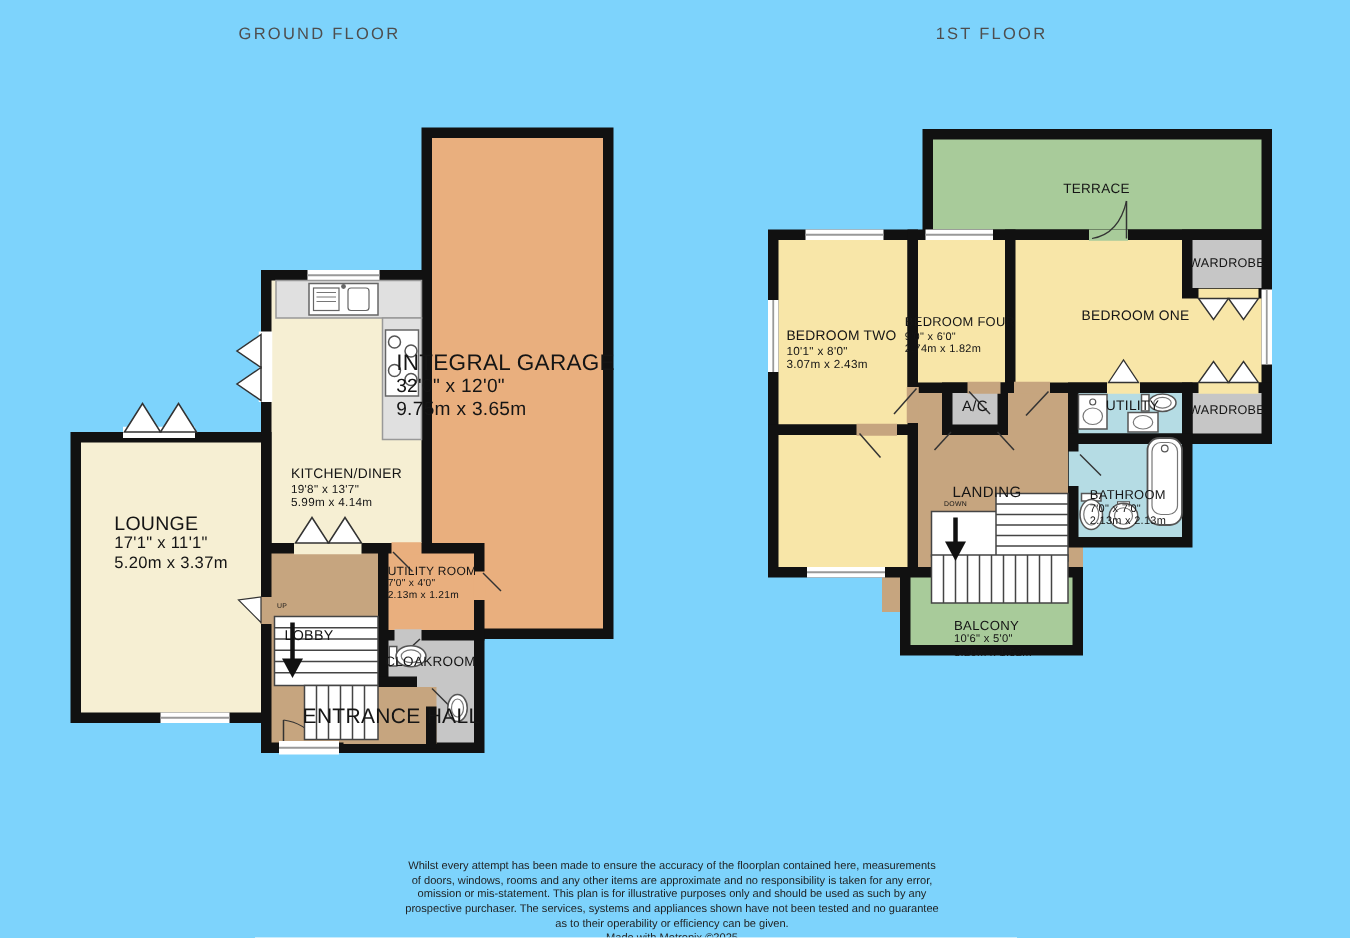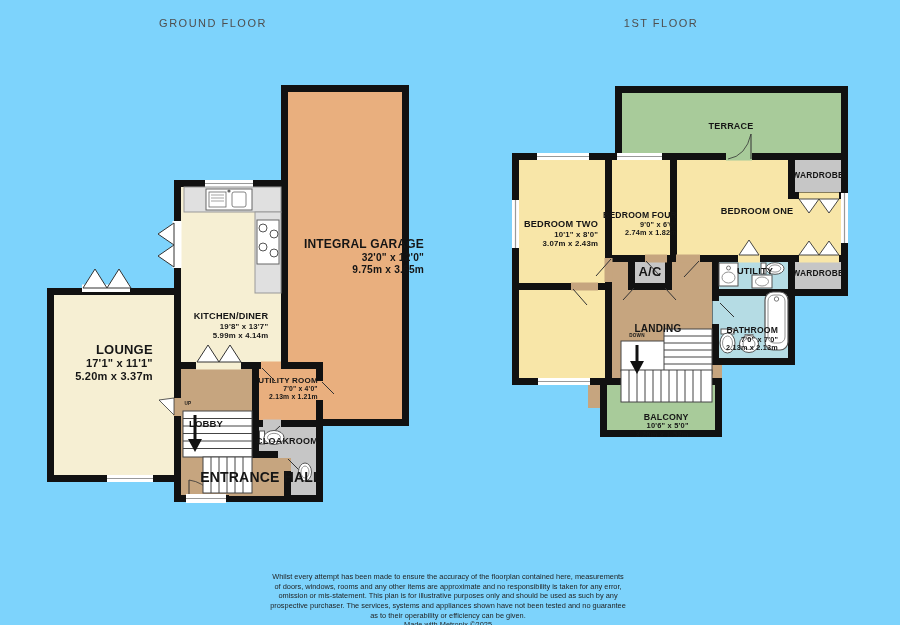--- a/index.html
+++ b/index.html
@@ -1,19 +1,19 @@
 <!DOCTYPE html>
 <html><head>
 <meta charset="utf-8">
 <style>
   html,body{margin:0;padding:0;background:#ffffff;}
   .canvas{position:relative;width:900px;height:625px;background:#7dd3fc;overflow:hidden;
           font-family:"Liberation Sans",sans-serif;}
   .geo{position:absolute;left:0;top:0;}
-  .lbl{position:absolute;transform:translate(-50%,-50%);text-align:right;font-weight:bold;
+  .lbl{position:absolute;transform:translate(-50%,-50%);text-align:left;font-weight:normal;
        color:#151515;white-space:nowrap;line-height:1.16;letter-spacing:.2px;}
   .rname{display:block;margin-top:36px;}
   .rdim{display:block;font-size:.85em;}
   .floor-title{position:absolute;transform:translate(-50%,-50%);font-size:11px;letter-spacing:1.5px;
        color:#4e4e4e;white-space:nowrap;font-weight:normal;}
   .tiny{font-size:4.6px;}
   .disclaimer{position:absolute;left:448px;top:572px;transform:translateX(-50%);width:440px;
        text-align:center;font-size:7.4px;line-height:1.3;color:#1f1f1f;white-space:pre-line;}
 </style>
 </head>
@@ -221,21 +221,21 @@
       <rect x="745" y="334.5" width="8" height="4" fill="#fff" stroke="#555" stroke-width=".7"></rect>
       <ellipse cx="749" cy="344" rx="9.5" ry="8.5" fill="#fff" stroke="#555" stroke-width="1"></ellipse>
       <ellipse cx="749" cy="344" rx="6" ry="5.5" fill="none" stroke="#777" stroke-width=".8"></ellipse>
     </g>
   </g>
 </svg>
 
 <div class="floor-title" style="left:213px;top:23px">GROUND FLOOR</div>
 <div class="floor-title" style="left:661px;top:23px">1ST FLOOR</div>
 
-<div class="lbl" style="left:364px;top:239px;font-size:12px">
+<div class="lbl" style="left:337px;top:239px;font-size:15px">
   <span class="rname">INTEGRAL GARAGE</span>
   <span class="rdim">32'0" x 12'0"</span>
   <span class="rdim">9.75m x 3.65m</span>
 </div>
 <div class="lbl" style="left:231px;top:307px;font-size:9.2px">
   <span class="rname">KITCHEN/DINER</span>
   <span class="rdim">19'8" x 13'7"</span>
   <span class="rdim">5.99m x 4.14m</span>
 </div>
 <div class="lbl" style="left:114px;top:344px;font-size:13px">
@@ -260,21 +260,21 @@
   <span class="rdim">3.07m x 2.43m</span>
 </div>
 <div class="lbl" style="left:640px;top:206px;font-size:8.6px">
   <span class="rname">BEDROOM FOUR</span>
   <span class="rdim">9'0" x 6'0"</span>
   <span class="rdim">2.74m x 1.82m</span>
 </div>
 <div class="lbl" style="left:757px;top:211px;font-size:9.2px">BEDROOM ONE</div>
 <div class="lbl" style="left:818px;top:176px;font-size:8.4px">WARDROBE</div>
 <div class="lbl" style="left:818px;top:274px;font-size:8.4px">WARDROBE</div>
-<div class="lbl" style="left:650px;top:272px;font-size:13px">A/C</div>
+<div class="lbl" style="left:650px;top:272px;font-size:10px">A/C</div>
 <div class="lbl" style="left:755px;top:271px;font-size:9.2px">UTILITY</div>
 <div class="lbl" style="left:752px;top:321px;font-size:8.6px">
   <span class="rname">BATHROOM</span>
   <span class="rdim">7'0" x 7'0"</span>
   <span class="rdim">2.13m x 2.13m</span>
 </div>
 <div class="lbl" style="left:658px;top:329px;font-size:10px">LANDING</div>
 <div class="lbl tiny" style="left:637px;top:336px">DOWN</div>
 <div class="lbl" style="left:662px;top:408px;font-size:8.8px">
   <span class="rname">BALCONY</span>

